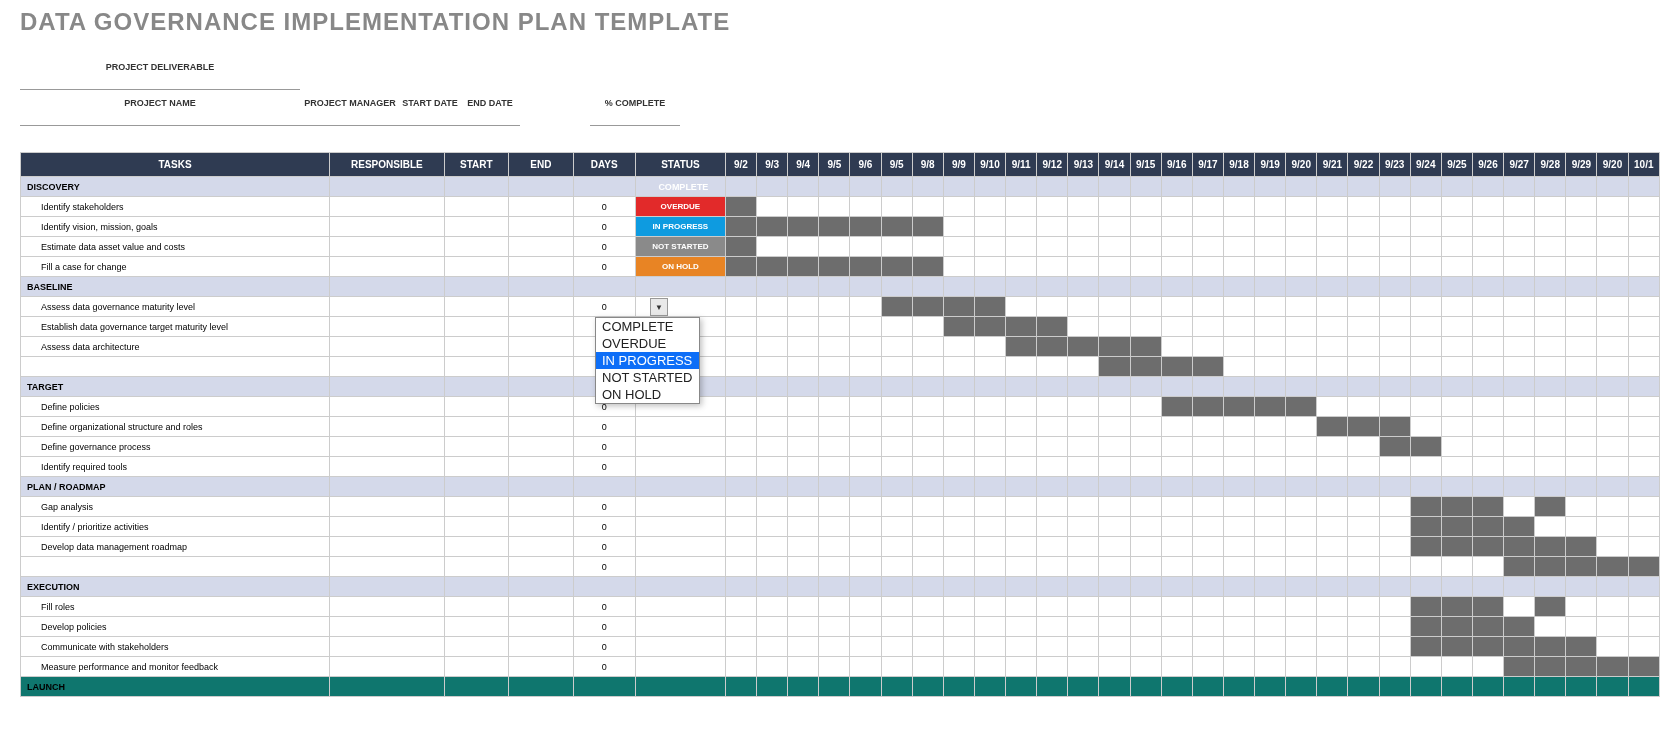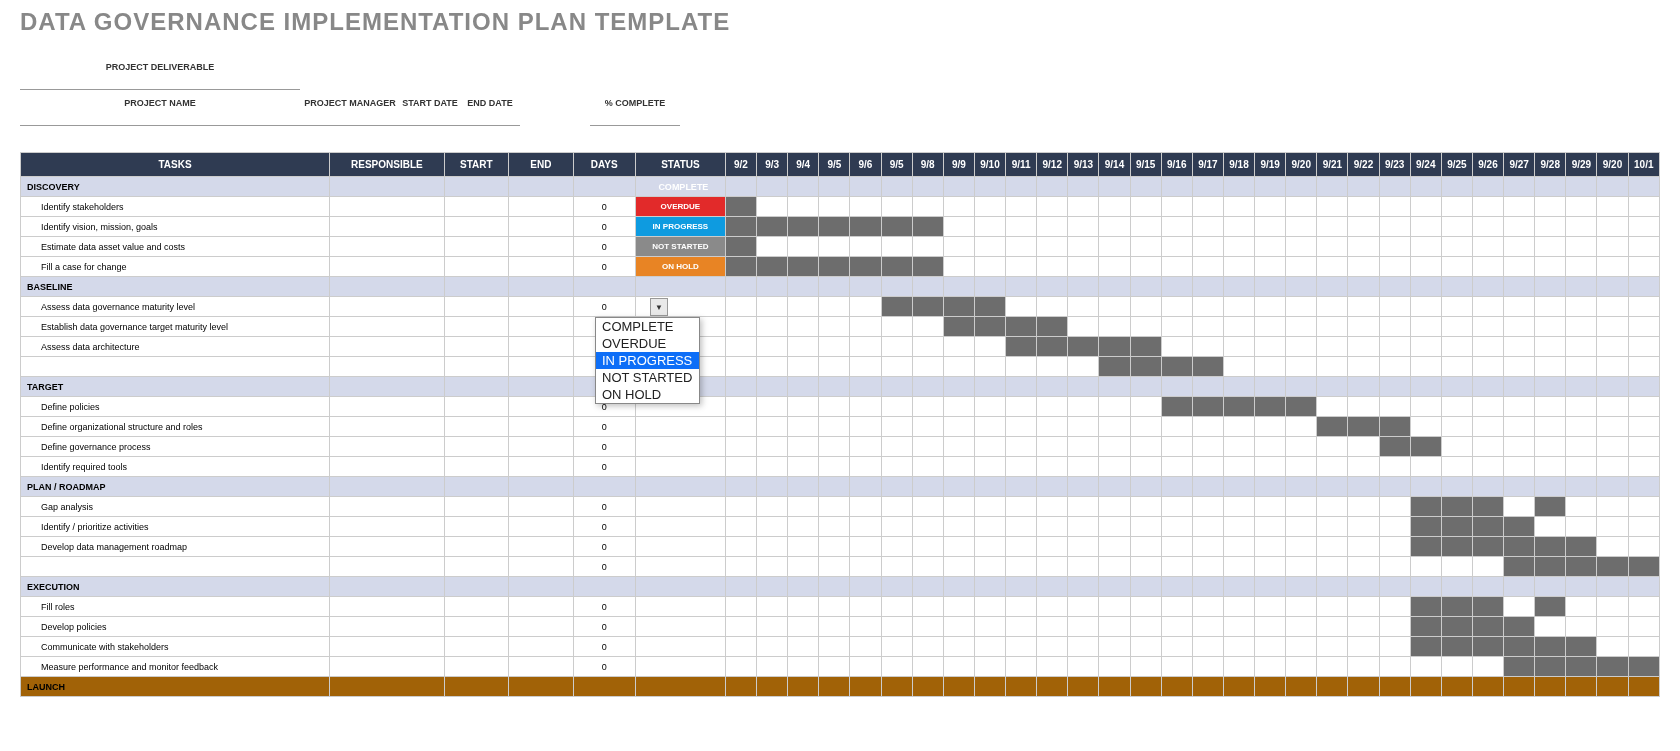--- a/index.html
+++ b/index.html
@@ -23,21 +23,21 @@
 thead th { background: #2f3b52; color: #fff; font-weight: bold; text-align: center; font-size: 10px; padding: 6px 0; }
 col.tasks { width: 278px; }
 col.resp { width: 103px; }
 col.start { width: 58px; }
 col.end { width: 58px; }
 col.days { width: 56px; }
 col.status { width: 81px; }
 col.date { width: 28px; }
 
 .section td { background: #d4d9ea; font-weight: bold; font-size: 9px; padding-left: 6px; }
-.section-grey td { background: #a16207; font-weight: bold; font-size: 9px; padding-left: 6px; }
+.section-grey td { background: #0f766e; font-weight: bold; font-size: 9px; padding-left: 6px; }
 .task-name { padding-left: 20px; }
 .days-cell { text-align: center; }
 .status-cell { text-align: center; color: #fff; font-weight: bold; font-size: 8px; padding: 0; }
 .status-complete { background: #2aa832; }
 .status-overdue { background: #e22a2a; }
 .status-inprogress { background: #0e9be0; }
 .status-notstarted { background: #8a8a8a; }
 .status-onhold { background: #e88424; }
 .gantt-fill { background: #6d6d6d; }
 

